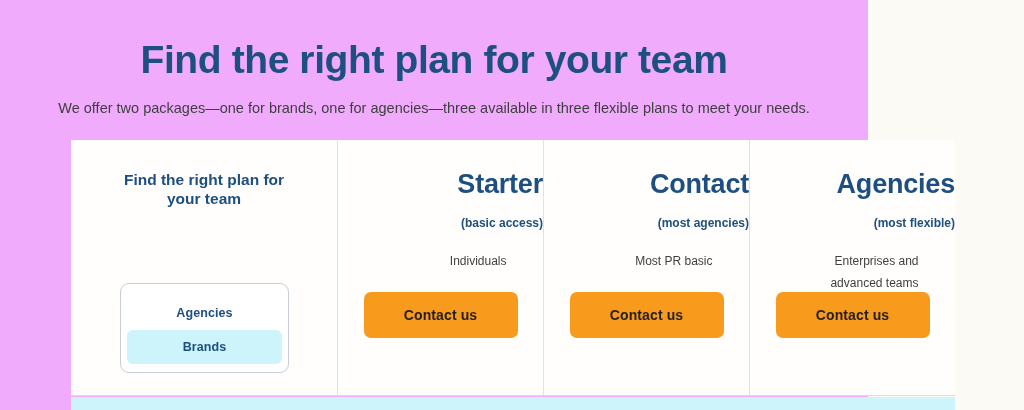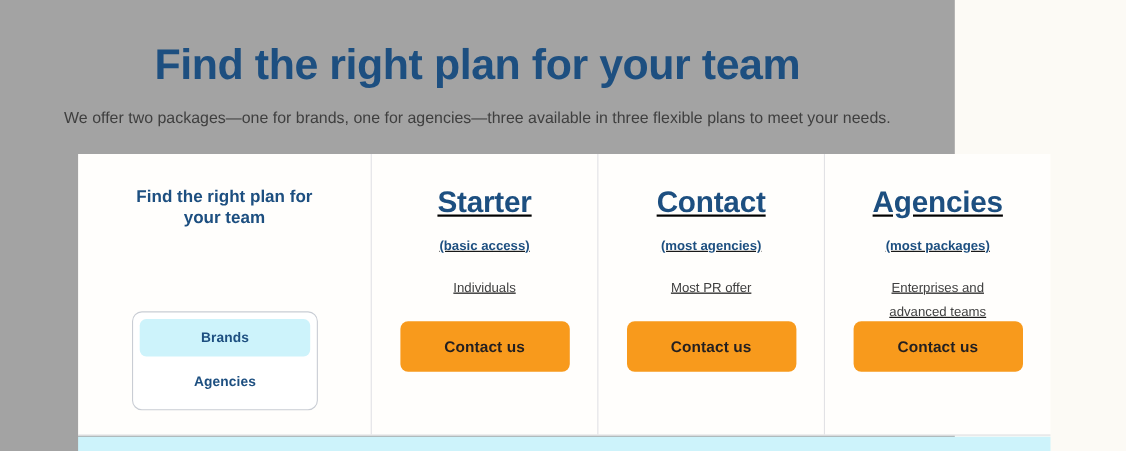--- a/index.html
+++ b/index.html
@@ -12,21 +12,21 @@
     overflow: hidden;
     background: #fcfaf5;
     font-family: "Liberation Sans", sans-serif;
     -webkit-font-smoothing: antialiased;
   }
 
   .page {
     position: relative;
     width: 868px;
     height: 410px;
-    background: #a3a3a3;
+    background: #f0abfc;
   }
 
   
   .hero {
     text-align: center;
     padding-top: 38px;
   }
   .hero-title {
     margin: 0;
     font-size: 39px;
@@ -104,22 +104,21 @@
     background: #cdf3fb;
   }
   .toggle-opt.is-unselected {
     margin-top: 6px;
     background: transparent;
   }
 
   
   .plan-inner {
     padding-top: 28px;
-    text-align: center;
-    text-decoration: underline;
+    text-align: right;
   }
   .plan-name {
     margin: 0;
     font-size: 27px;
     line-height: 32px;
     font-weight: 700;
     letter-spacing: -0.2px;
     color: #1d4f80;
   }
   .plan-tag {
@@ -175,47 +174,47 @@
   <div class="hero">
     <h1 class="hero-title">Find the right plan for your team</h1>
     <p class="hero-sub">We offer two packages—one for brands, one for agencies—three available in three flexible plans to meet your needs.</p>
   </div>
 
   <div class="plans-card">
 
     <div class="plan-col col-toggle">
       <h2 class="toggle-heading">Find the right plan for your team</h2>
       <div class="toggle-box">
+        <div class="toggle-opt is-unselected">Agencies</div>
         <div class="toggle-opt is-selected">Brands</div>
-        <div class="toggle-opt is-unselected">Agencies</div>
       </div>
     </div>
 
     <div class="plan-col col-plan">
       <div class="plan-inner">
         <h2 class="plan-name">Starter</h2>
         <p class="plan-tag">(basic access)</p>
         <p class="plan-desc">Individuals</p>
       </div>
       <button class="cta">Contact us</button>
     </div>
 
     <div class="plan-col col-plan">
       <div class="plan-inner">
         <h2 class="plan-name">Contact</h2>
         <p class="plan-tag">(most agencies)</p>
-        <p class="plan-desc">Most PR offer</p>
+        <p class="plan-desc">Most PR basic</p>
       </div>
       <button class="cta">Contact us</button>
     </div>
 
     <div class="plan-col col-plan">
       <div class="plan-inner">
         <h2 class="plan-name">Agencies</h2>
-        <p class="plan-tag">(most packages)</p>
+        <p class="plan-tag">(most flexible)</p>
         <p class="plan-desc">Enterprises and advanced teams</p>
       </div>
       <button class="cta">Contact us</button>
     </div>
 
   </div>
 
   <div class="bottom-band"></div>
 
 </div>

